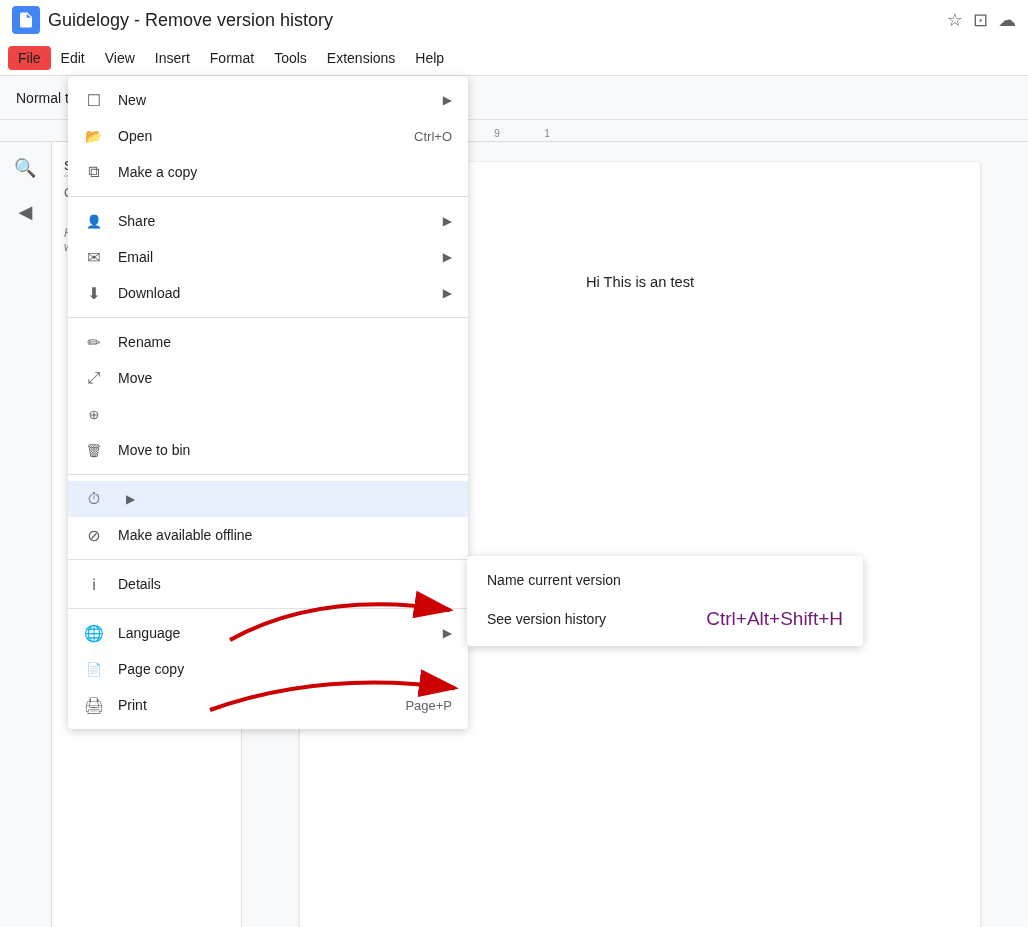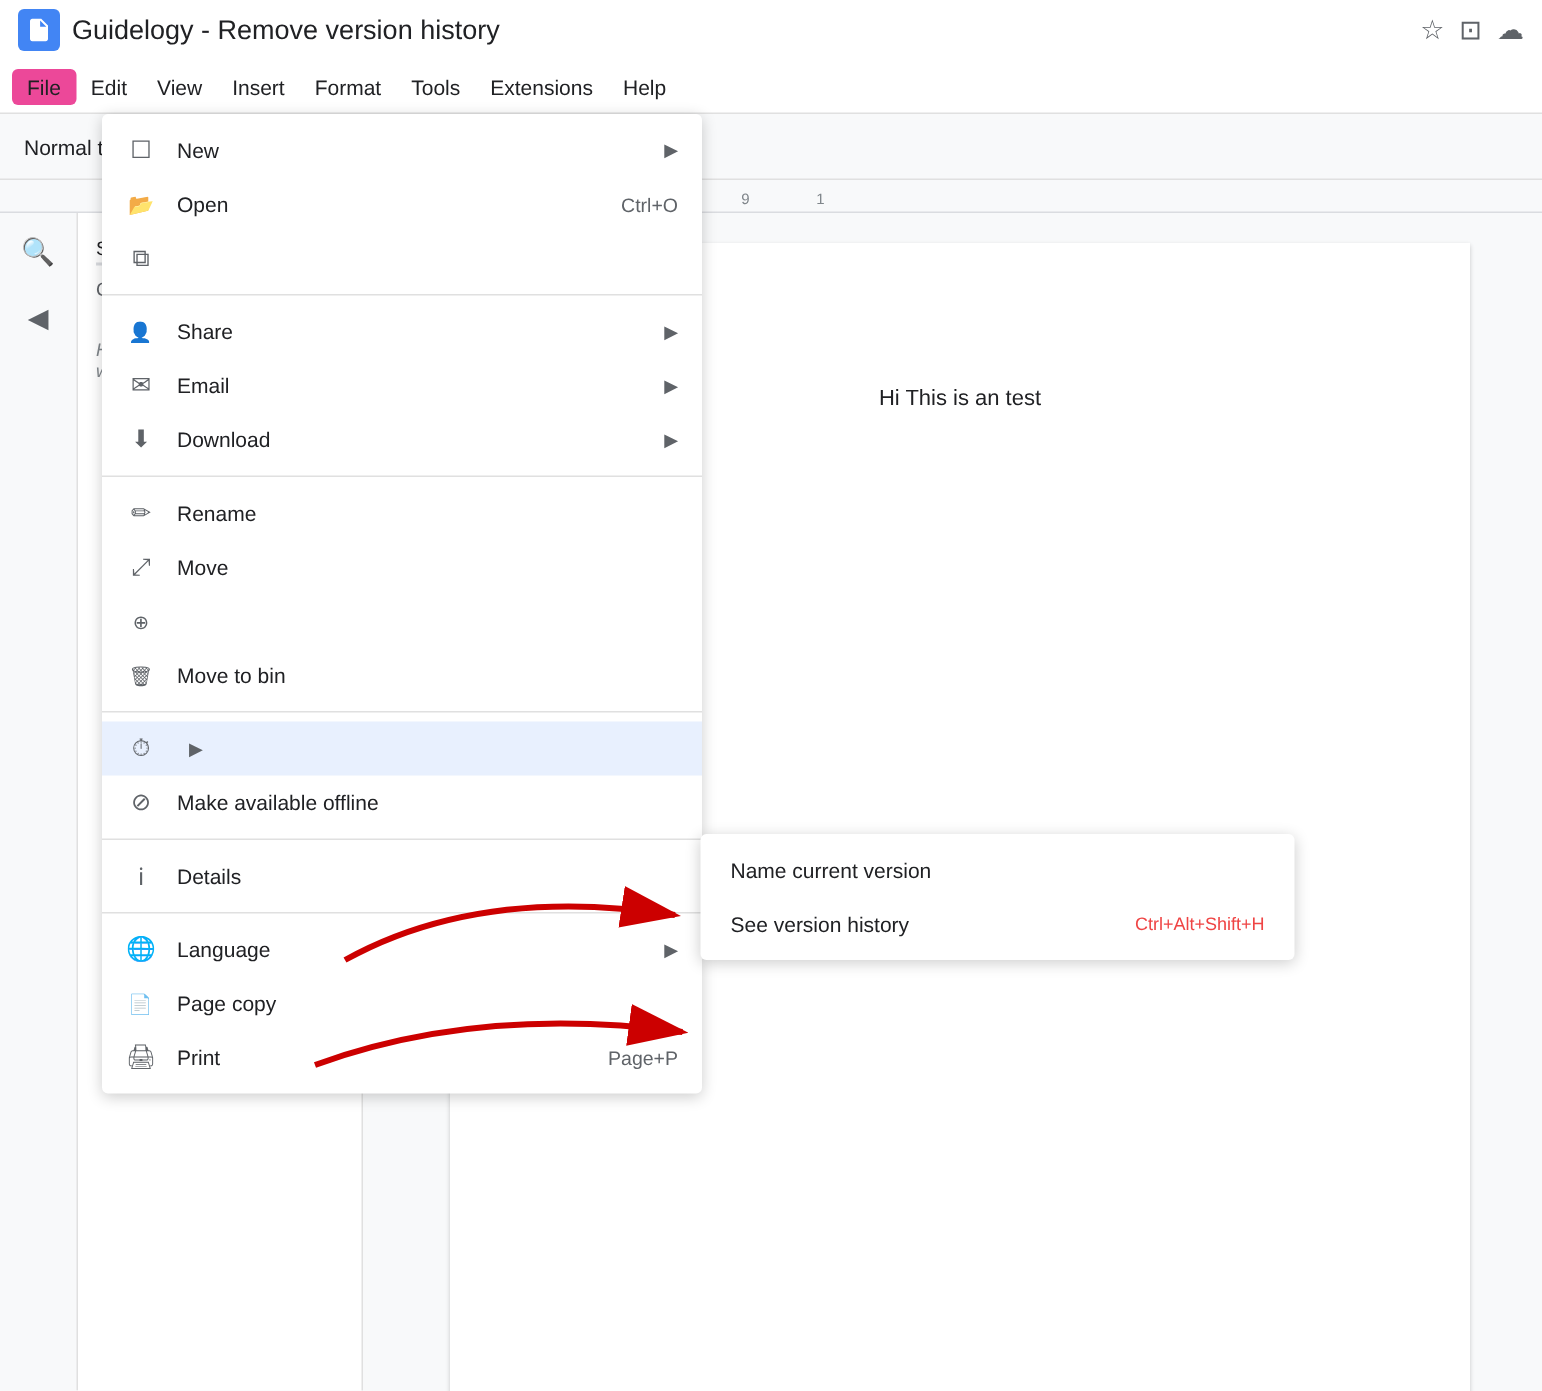--- a/index.html
+++ b/index.html
@@ -54,21 +54,21 @@
       height: 36px;
       border-bottom: 1px solid #e0e0e0;
     }
     .menu-item {
       padding: 4px 10px;
       color: #202124;
       font-size: 14px;
       cursor: pointer;
       border-radius: 4px;
     }
-    .menu-item.active { background: #ec4899; }
+    .menu-item.active { background: #ef4444; }
 
     
     #toolbar {
       display: flex;
       align-items: center;
       padding: 4px 8px;
       background: #f8f9fa;
       border-bottom: 1px solid #e0e0e0;
       height: 44px;
       gap: 4px;
@@ -235,21 +235,21 @@
       display: flex;
       align-items: center;
       padding: 10px 20px;
       cursor: pointer;
       color: #202124;
       font-size: 14px;
       gap: 14px;
       justify-content: space-between;
     }
     .submenu-item .sub-label { flex: 1; }
-    .submenu-item .sub-shortcut { color: #ef4444; font-size: 12px; }
+    .submenu-item .sub-shortcut { color: #701a75; font-size: 19px; }
 
     
     #arrow-annotation {
       position: absolute;
       top: 560px;
       left: 200px;
       z-index: 2000;
       pointer-events: none;
     }
 
@@ -367,41 +367,42 @@
 
     <div id="outline-panel" style="position:absolute; left:52px; top:142px; width:190px; height:calc(927px - 142px); background:#fff; border-right:1px solid #e0e0e0; padding:16px 12px;">
       <div class="outline-item" style="font-weight:500; color:#202124; margin-bottom:2px;">Su</div>
       <div style="width:60px; height:2px; background:#dadce0; margin-bottom:8px;"></div>
       <div class="outline-item">Ou</div>
       <div style="height:20px;"></div>
       <div style="font-size:12px; color:#80868b; font-style:italic;">He<br>wi</div>
     </div>
 
     <div id="page" style="margin-left:200px; margin-top:0;">
-      <div class="doc-text" style="text-align:center; margin-top:24px;">Hi This is an test</div>
+      <div class="doc-text" style="text-align:center; margin-top:40px;">Hi This is an test</div>
     </div>
   </div>
 </div>
 
 <div id="file-menu-dropdown">
 
   <div class="dropdown-item">
     <span class="item-icon">☐</span>
     <span class="item-label">New</span>
     <span class="item-arrow">▶</span>
   </div>
 
   <div class="dropdown-item">
     <span class="item-icon" style="font-size:14px;">📂</span>
     <span class="item-label">Open</span>
     <span class="item-shortcut">Ctrl+O</span>
   </div>
 
   <div class="dropdown-item">
     <span class="item-icon">⧉</span>
+    <span class="item-label">Make a copy</span>
   </div>
 
   <div class="menu-section-divider"></div>
 
   <div class="dropdown-item">
     <span class="item-icon" style="font-size:13px;">👤</span>
     <span class="item-label">Share</span>
     <span class="item-arrow">▶</span>
   </div>
 

